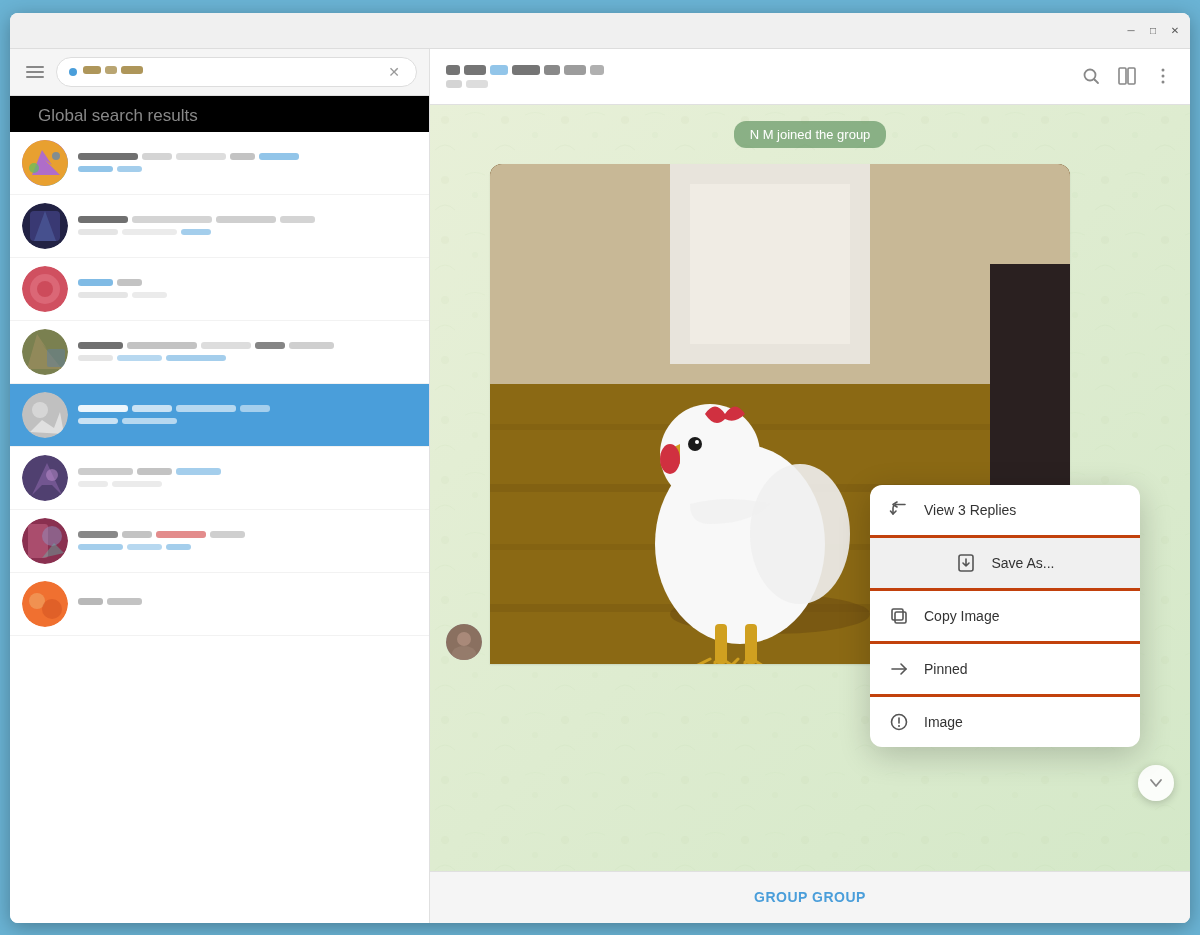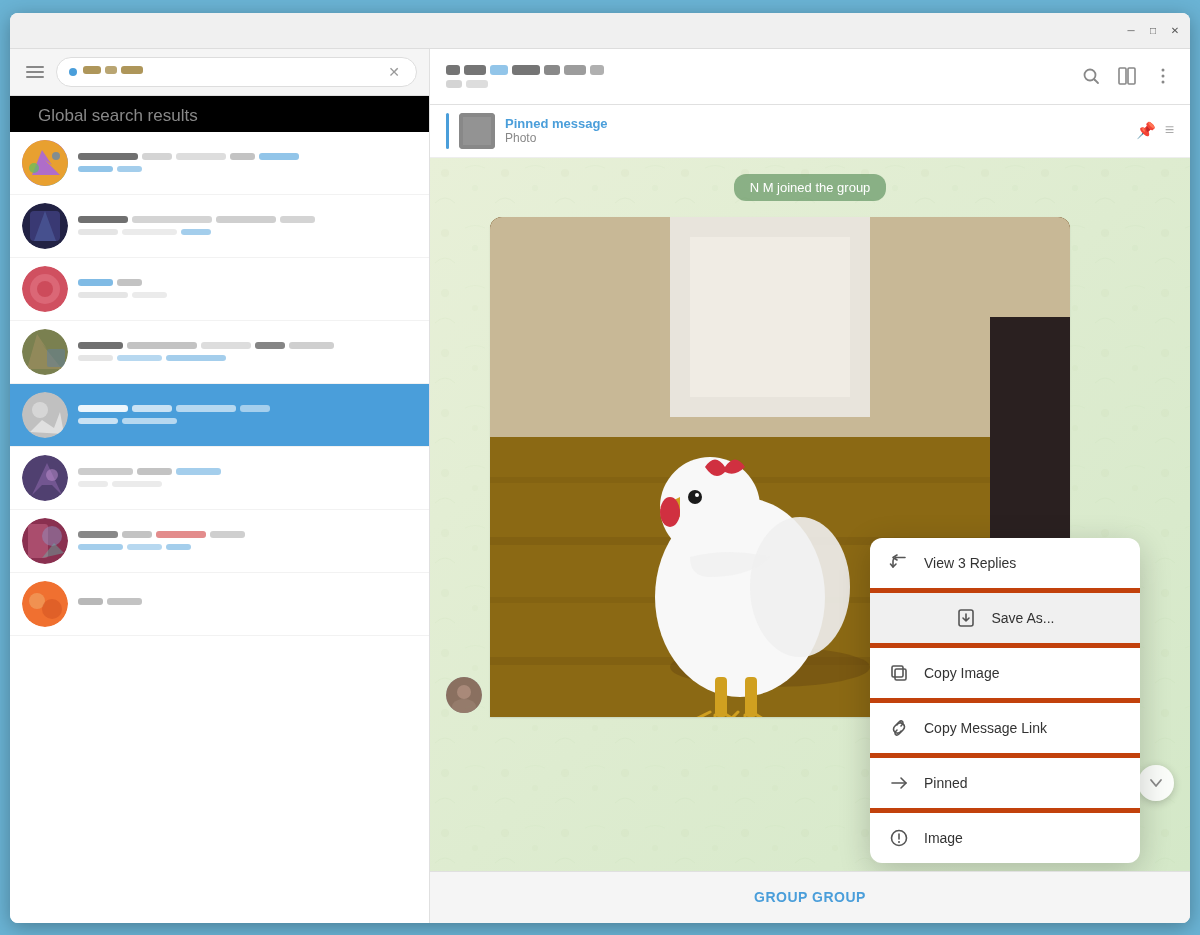--- a/index.html
+++ b/index.html
@@ -299,21 +299,21 @@
       z-index: 100;
     }
     .context-menu-item {
       display: flex;
       align-items: center;
       padding: 14px 18px;
       gap: 14px;
       cursor: pointer;
       font-size: 14px;
       color: #333;
-      border-bottom: 5px solid #c2410c;
+      border-bottom: 3px solid #c2410c;
     }
     .context-menu-item:last-child { border-bottom: none; }
     .context-menu-item.highlighted { background: #f0f0f0; justify-content: center; }
     .menu-icon {
       width: 22px;
       height: 22px;
       display: flex;
       align-items: center;
       justify-content: center;
       color: #555;
@@ -609,37 +609,20 @@
           <div class="chat-action-btn">
             <svg width="4" height="18" viewBox="0 0 4 18" fill="none">
               <circle cx="2" cy="3" r="1.5" fill="#888"></circle>
               <circle cx="2" cy="9" r="1.5" fill="#888"></circle>
               <circle cx="2" cy="15" r="1.5" fill="#888"></circle>
             </svg>
           </div>
         </div>
       </div>
 
-      <div class="pinned-bar">
-        <div class="pin-accent"></div>
-        <div class="pinned-thumb">
-          <svg width="36" height="36">
-            <rect width="36" height="36" fill="#888"></rect>
-            <rect x="4" y="4" width="28" height="28" fill="#999" opacity="0.7"></rect>
-          </svg>
-        </div>
-        <div class="pinned-content">
-          <div class="pinned-title">Pinned message</div>
-          <div class="pinned-sub">Photo</div>
-        </div>
-        <div class="pinned-actions">
-          <span style="cursor:pointer;">📌</span>
-          <span style="cursor:pointer;">≡</span>
-        </div>
-      </div>
 
       <div class="chat-area">
 
         <svg class="chat-bg" width="100%" height="100%">
           <defs>
             <pattern id="chatpat" x="0" y="0" width="60" height="60" patternUnits="userSpaceOnUse">
               <circle cx="15" cy="15" r="4" fill="#90a060" opacity="0.3"></circle>
               <circle cx="45" cy="30" r="3" fill="#80b050" opacity="0.2"></circle>
               <path d="M5,45 Q15,35 25,45" stroke="#70a050" stroke-width="1" fill="none" opacity="0.3"></path>
               <path d="M35,10 Q45,5 55,10" stroke="#80b060" stroke-width="1" fill="none" opacity="0.25"></path>
@@ -737,29 +720,20 @@
           <div class="context-menu-item">
             <div class="menu-icon">
               <svg width="20" height="20" viewBox="0 0 20 20" fill="none">
                 <rect x="3" y="3" width="11" height="11" rx="1.5" stroke="#555" stroke-width="1.6"></rect>
                 <rect x="6" y="6" width="11" height="11" rx="1.5" stroke="#555" stroke-width="1.6"></rect>
               </svg>
             </div>
             <div class="menu-label">Copy Image</div>
           </div>
 
-          <div class="context-menu-item">
-            <div class="menu-icon">
-              <svg width="20" height="20" viewBox="0 0 20 20" fill="none">
-                <path d="M8,12 C8,12 6,14 6,15 C6,17 7.8,18 10,16 L14,12 C16,10 16,7.5 14,6 C12,4 9,5 8,7" stroke="#555" stroke-width="1.6" stroke-linecap="round"></path>
-                <path d="M12,8 C12,8 14,6 14,5 C14,3 12.2,2 10,4 L6,8 C4,10 4,12.5 6,14 C8,16 11,15 12,13" stroke="#555" stroke-width="1.6" stroke-linecap="round"></path>
-              </svg>
-            </div>
-            <div class="menu-label">Copy Message Link</div>
-          </div>
 
           <div class="context-menu-item">
             <div class="menu-icon">
               <svg width="20" height="20" viewBox="0 0 20 20" fill="none">
                 <path d="M12,5 L17,10 L12,15" stroke="#555" stroke-width="1.6" stroke-linecap="round" stroke-linejoin="round"></path>
                 <path d="M3,10 L17,10" stroke="#555" stroke-width="1.6" stroke-linecap="round"></path>
               </svg>
             </div>
             <div class="menu-label">Pinned</div>
           </div>

